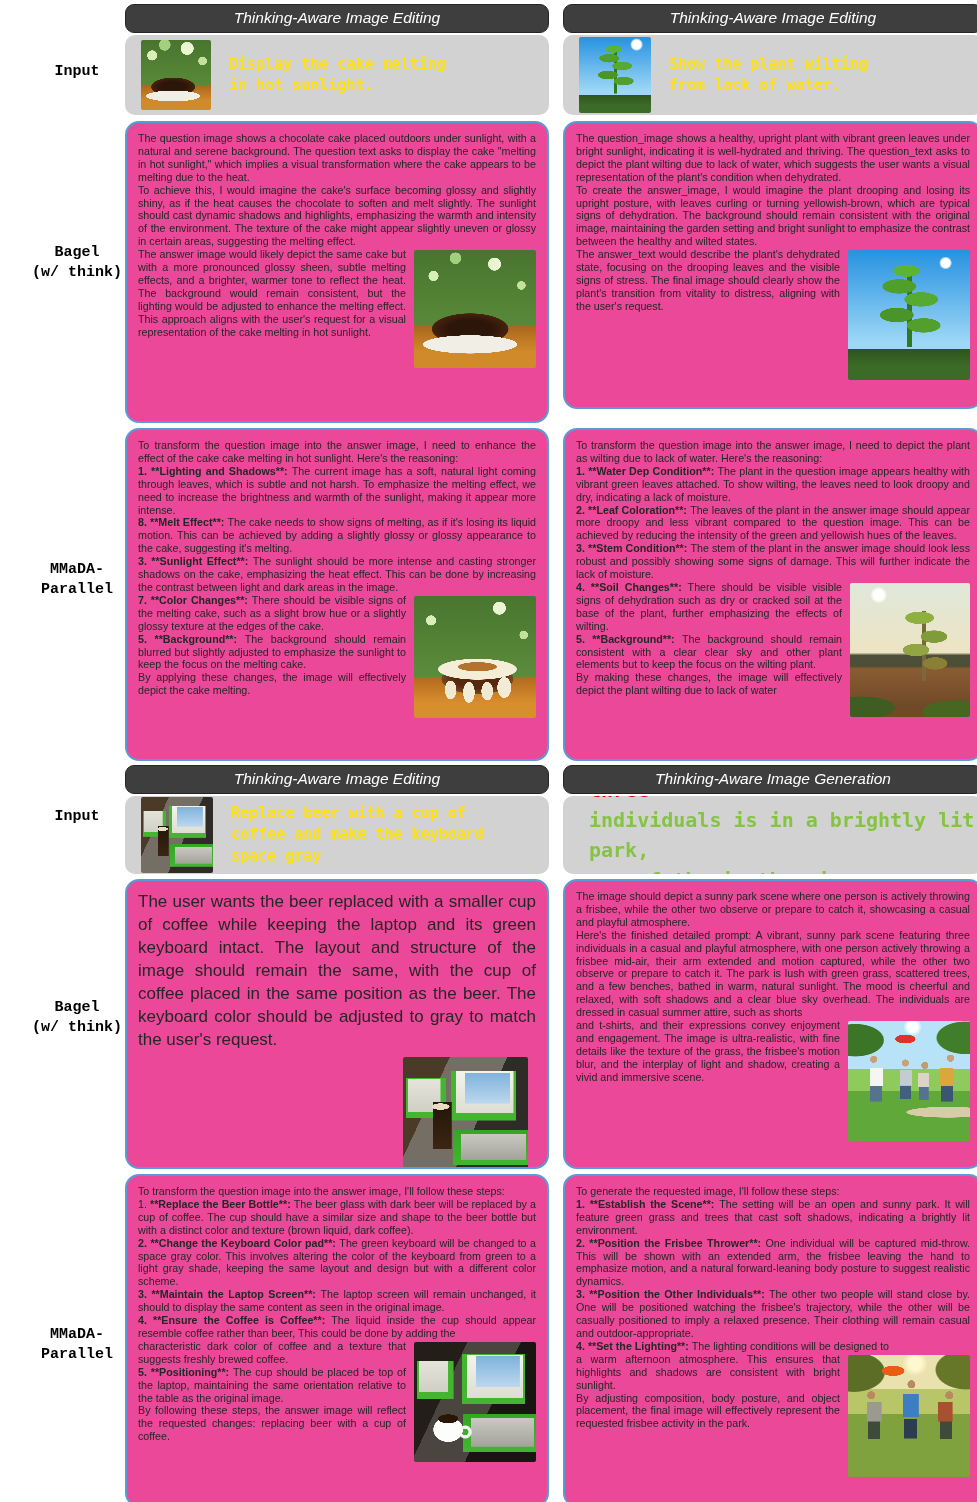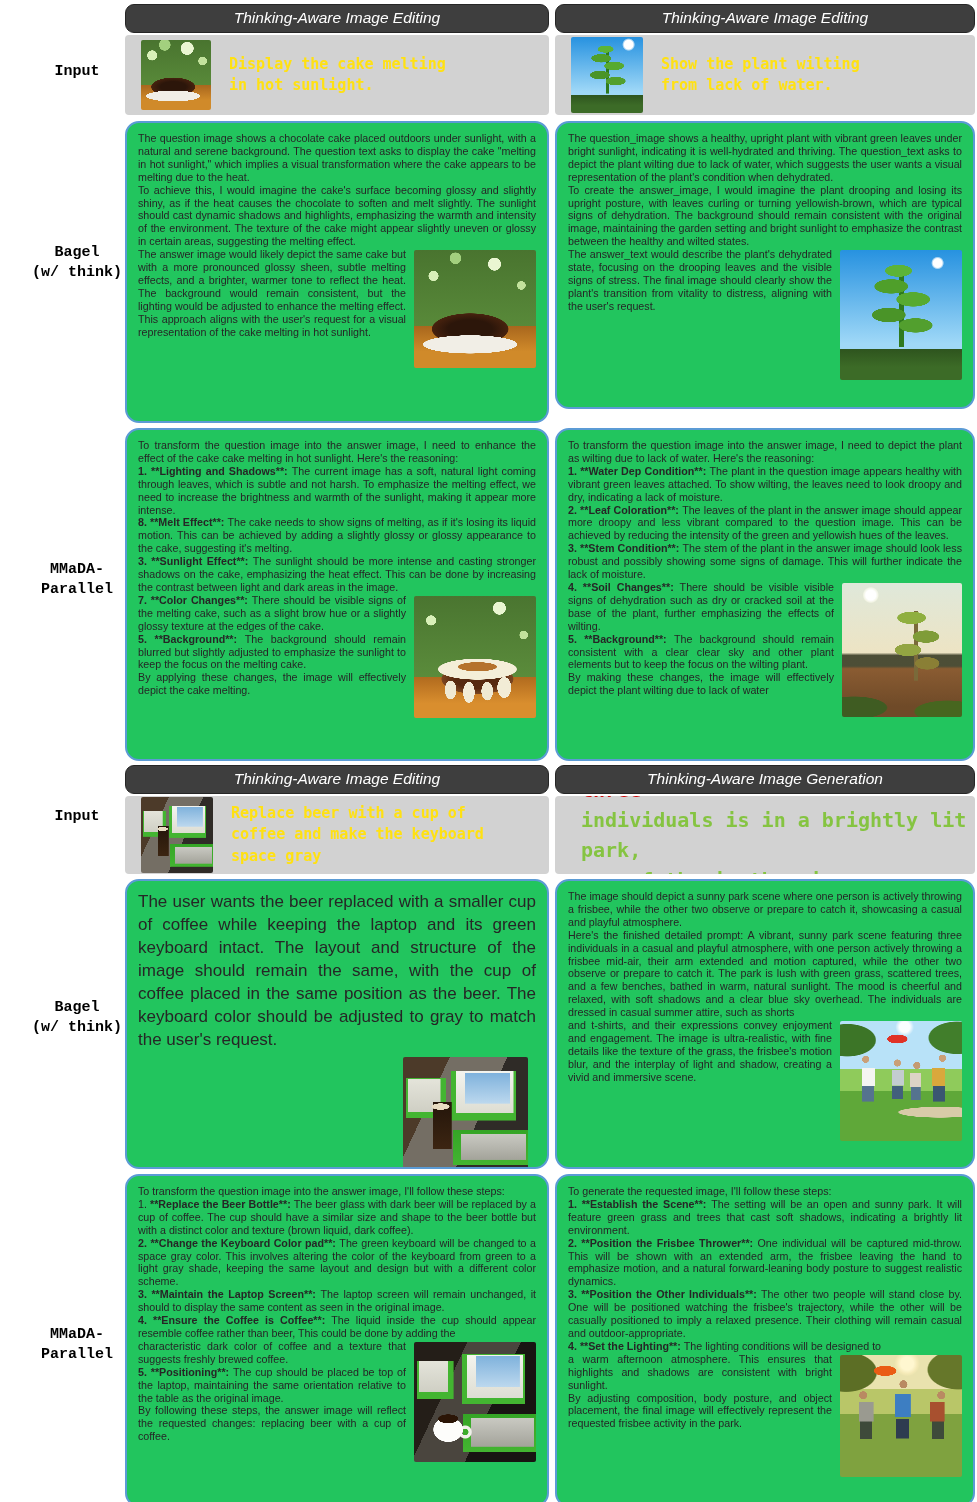--- a/index.html
+++ b/index.html
@@ -1,31 +1,31 @@
 <!DOCTYPE html>
 <html><head>
 <meta charset="utf-8">
 <style>
 *{box-sizing:border-box;margin:0;padding:0}
 html,body{background:#fff}
 body{width:977px;height:1502px;font-family:"Liberation Sans",sans-serif;color:#262626}
 .page{position:relative;width:977px;height:1502px;overflow:hidden;background:#fff}
 .lbl{position:absolute;left:16px;width:122px;text-align:center;font-family:"Liberation Mono",monospace;font-weight:bold;font-size:15px;color:#000;line-height:1.35}
 .content{position:absolute;left:125px;top:0;width:850px}
-.cols{display:grid;grid-template-columns:424px 420px;column-gap:6px}
+.cols{display:grid;grid-template-columns:424px 420px;column-gap:14px}
 .hdr-row{margin-top:4px}
 .hdr{background:#3e3e3e;color:#fff;font-style:italic;font-size:15.5px;text-align:center;border-radius:9px;padding:4px 0 5px;border:1px solid #262626}
 .in-row{margin-top:2px}
-.ibox{background:#d2d2d2;height:80px;display:flex;align-items:center;gap:18px;padding:0 8px 0 16px;border-radius:4px;overflow:hidden}
+.ibox{background:#d2d2d2;height:80px;display:flex;align-items:center;gap:18px;padding:0 8px 0 16px;border-radius:10px;overflow:hidden}
 .ibox2{height:78px}
 .prompt{font-family:"DejaVu Sans Mono",monospace;font-weight:bold;font-size:15px;line-height:1.42;white-space:pre-wrap}
 .prompt-gen{font-size:20px;line-height:1.5;padding-left:10px}
 .yellow{color:#ffe112}.green{color:#85c441}.red{color:#cf1010}
 .row{margin-top:5px}.row-b1{margin-top:6px}
-.panel{border:2px solid #5b9bd5;border-radius:14px;background:#22c55e;padding:9px 11px;overflow:hidden;font-size:10.7px;line-height:12.9px}
+.panel{border:2px solid #5b9bd5;border-radius:14px;background:#ec4899;padding:9px 11px;overflow:hidden;font-size:10.7px;line-height:12.9px}
 .rt{text-align:justify}
 .panel-big{font-size:17px;line-height:23px}
 b{font-weight:bold}
 .fimg{float:right;margin:2px 0 2px 8px;border-radius:2px}
 .imgrow{text-align:right;padding:6px 8px 0 0}
 .imgrow .pic{display:inline-block}
 .pic{border-radius:2px}
 
 .pic-cake-q{width:70px;height:70px}
 .pic-cake-a1{width:122px;height:118px}

